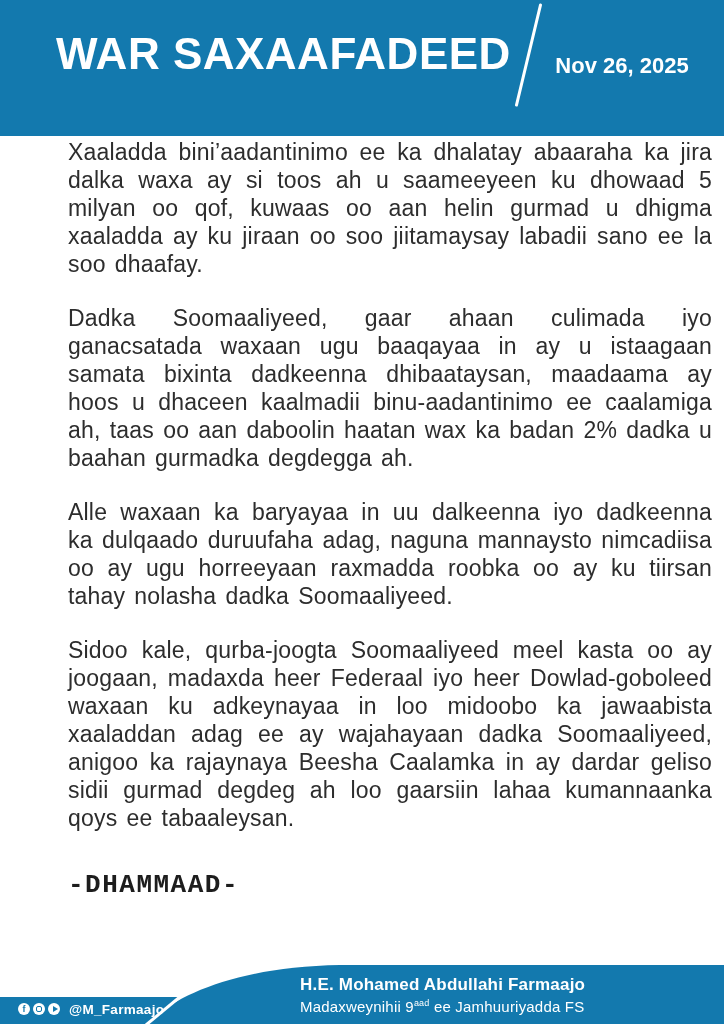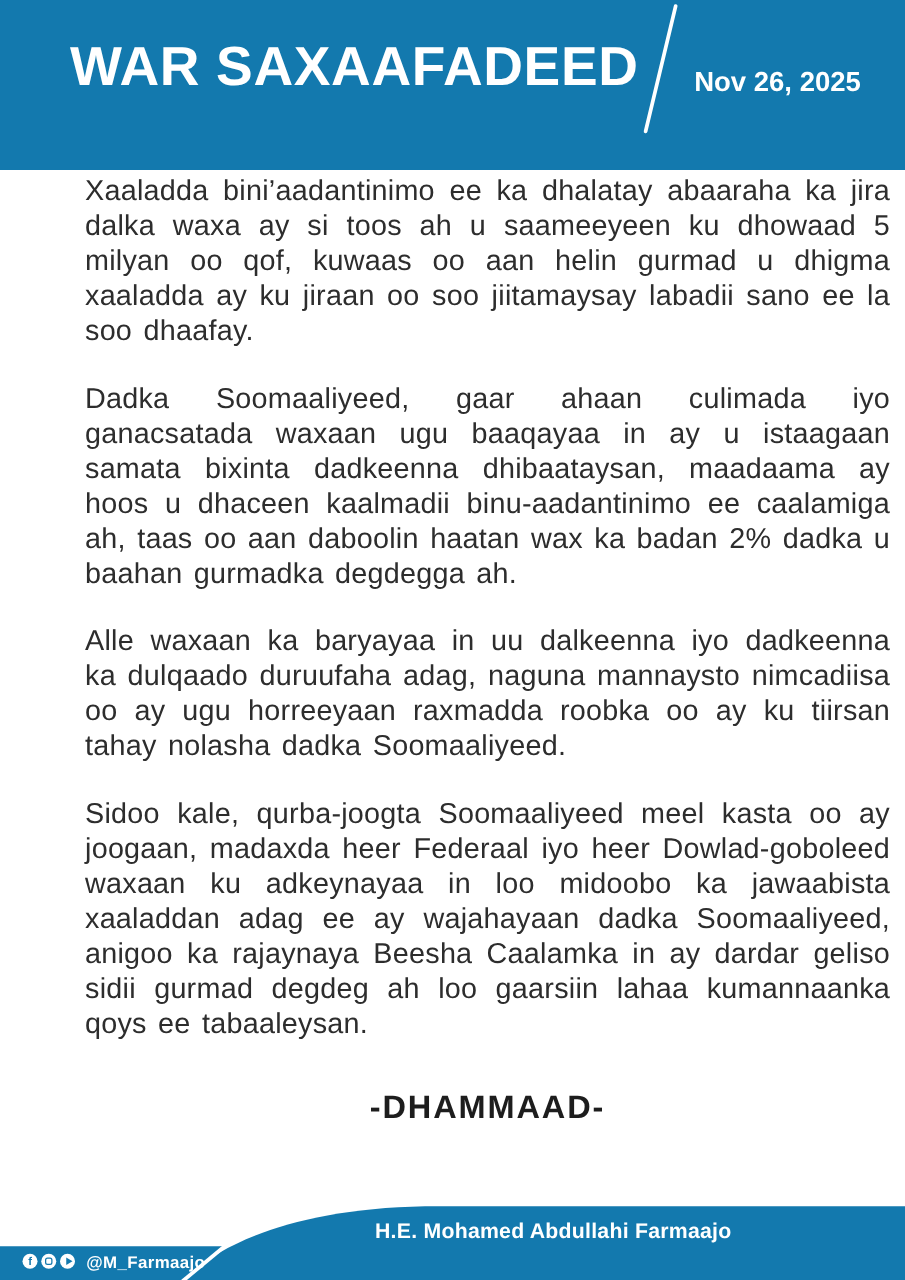--- a/index.html
+++ b/index.html
@@ -42,23 +42,23 @@
     margin-left:28px;
   }
   .body-text p{
     margin:0 0 26px 0;
     font-size:23px;line-height:28px;
     text-align:justify;text-justify:inter-word;
     letter-spacing:.2px;word-spacing:2.5px;
   }
   .end-marker{
     margin-top:38px;
-    text-align:center;
     font-size:26px;font-weight:800;letter-spacing:1.5px;
     color:#1d1d1d;
+    font-family:Liberation Mono, monospace;
   }
   
   .footer{
     position:absolute;left:0;bottom:0;width:724px;height:69px;
   }
   .footer svg{position:absolute;left:0;top:0;display:block;}
   .social-row{
     position:absolute;left:18px;top:46px;height:16px;
     display:flex;align-items:center;gap:3px;
   }
@@ -130,16 +130,17 @@
           <span class="ig-inner"></span>
         </span>
       <span class="icon-circle">
           <span class="tw-inner"></span>
         </span>
       <span class="social-handle">@M_Farmaajo</span>
     </div>
 
     <div class="officials">
       <div class="official-name">H.E. Mohamed Abdullahi Farmaajo</div>
+      <div class="official-title"><span>Madaxweynihii 9</span><sup>aad</sup><span> ee Jamhuuriyadda FS</span></div>
     </div>
   </div>
 
 </div>
 
 </body></html>

